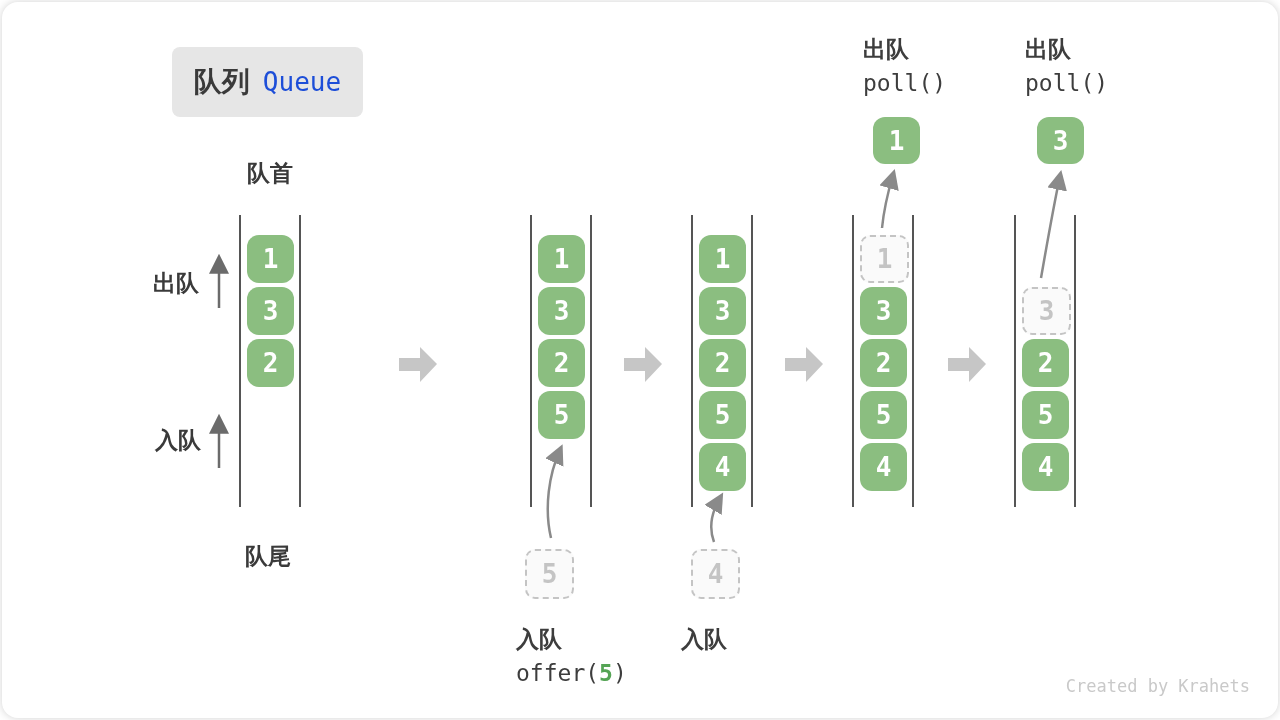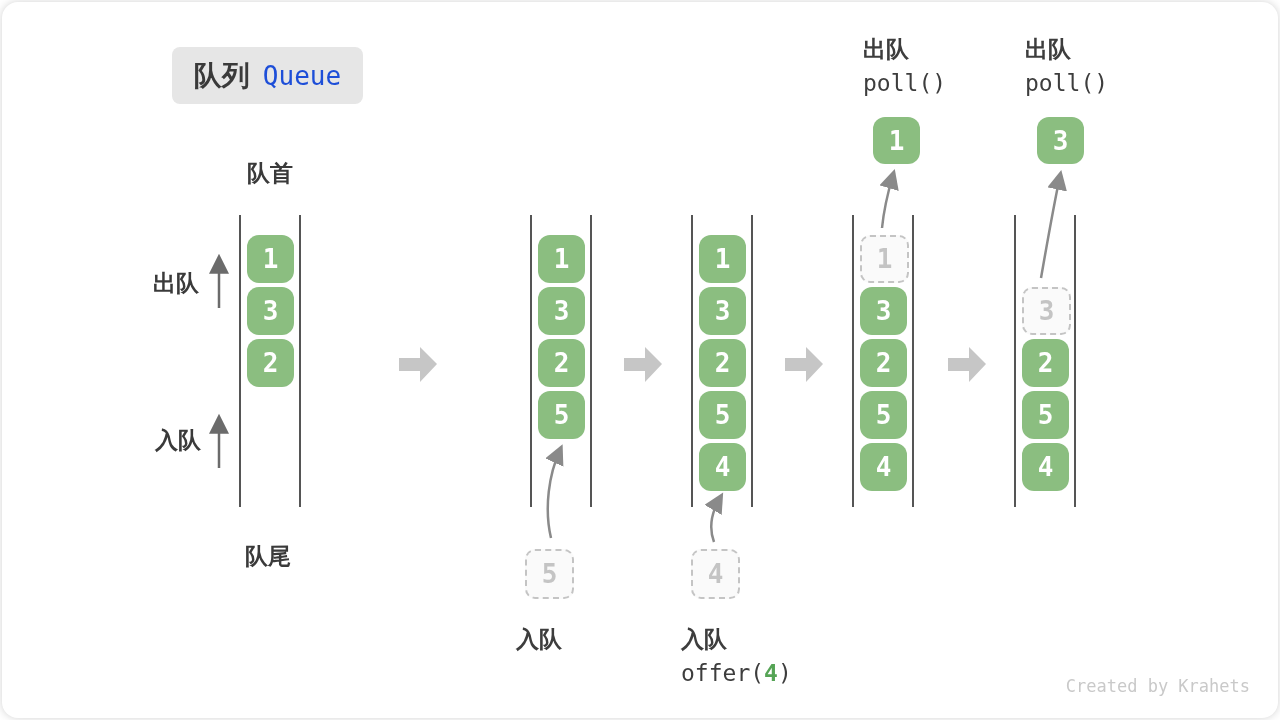--- a/index.html
+++ b/index.html
@@ -5,21 +5,21 @@
   :root{
     --green:#8BBE80; --box-text:#ffffff; --dash:#c4c4c4; --dash-bg:#fafafa;
     --code-green:#55a455; --line:#555555; --block:#c6c6c6; --ink:#3d3d3d;
     --badge:#e6e6e6; --muted:#c9c9c9; --arrow:#8a8a8a; --side-arrow:#6b6b6b;
   }
   html,body{margin:0;padding:0;width:1280px;height:720px;background:#ffffff;}
   body{font-family:"Liberation Sans",sans-serif;color:var(--ink);}
   .card{position:absolute;left:2px;top:2px;width:1276px;height:716px;background:#ffffff;
         border-radius:16px;box-shadow:0 0 9px rgba(0,0,0,0.18);overflow:hidden;}
   .abs{position:absolute;}
-  .badge{left:170px;top:45px;width:191px;height:57px;background:var(--badge);border-radius:8px;
+  .badge{left:170px;top:45px;width:191px;height:70px;background:var(--badge);border-radius:8px;
          display:flex;align-items:center;justify-content:center;gap:13px;}
   .badge .zh{font-size:28px;font-weight:700;color:#3a3a3a;}
   .badge .en{font-family:"DejaVu Sans Mono",monospace;font-size:26px;color:#1d4ed8;}
   .side-label{font-size:23px;font-weight:700;color:#3a3a3a;}
   .col{position:absolute;top:213px;width:62px;height:292px;
        border-left:2px solid var(--line);border-right:2px solid var(--line);box-sizing:border-box;}
   .slot{position:absolute;left:6px;width:47px;height:48px;border-radius:12px;
         display:flex;align-items:center;justify-content:center;
         font-family:"DejaVu Sans Mono",monospace;font-size:26px;font-weight:700;}
   .slot.green{background:var(--green);color:var(--box-text);}
@@ -105,24 +105,24 @@
     <div class="zh">出队</div>
     <div class="code">poll()</div>
   </div>
   <div class="abs op" style="left:1023px;top:30px;">
     <div class="zh">出队</div>
     <div class="code">poll()</div>
   </div>
 
   <div class="abs op" style="left:514px;top:620px;">
     <div class="zh">入队</div>
+    <div class="code"><span>offer(</span><span class="arg">5</span><span>)</span></div>
   </div>
   <div class="abs op" style="left:679px;top:620px;">
     <div class="zh">入队</div>
-    <div class="code"><span>offer(</span><span class="arg">4</span><span>)</span></div>
   </div>
 
   <div class="abs credit" style="right:28px;top:674px;">Created by Krahets</div>
 
   <svg class="overlay" width="1280" height="720" viewBox="0 0 1280 720">
     <defs>
       <marker id="ah" markerWidth="9" markerHeight="9" refX="5.5" refY="4" orient="auto">
         <path d="M0,0 L8,4 L0,8 z" fill="#8a8a8a"></path>
       </marker>
       <marker id="ah2" markerWidth="9" markerHeight="9" refX="5.5" refY="4" orient="auto">

